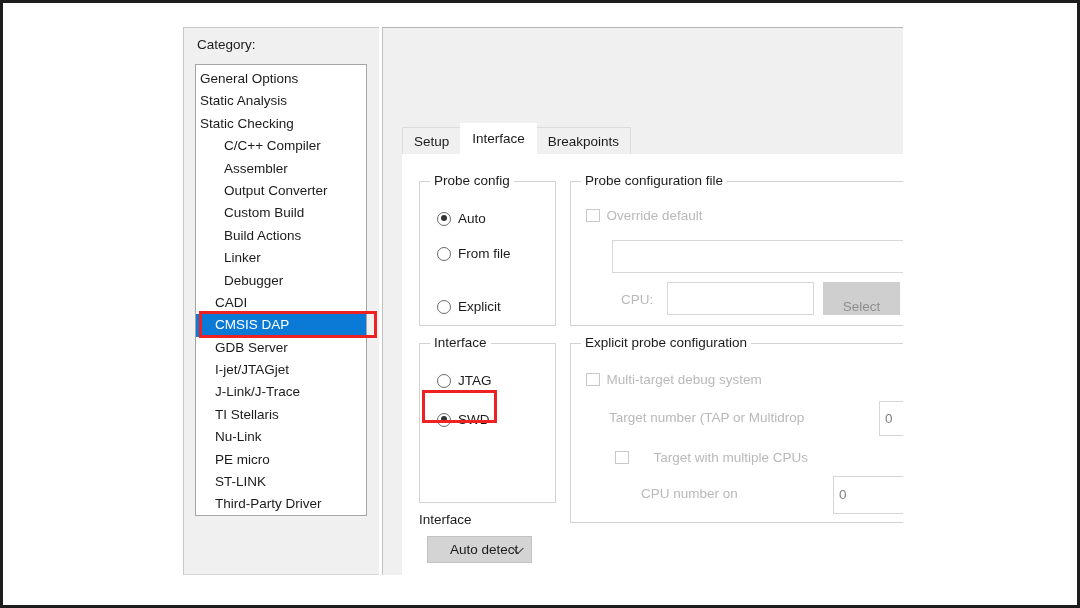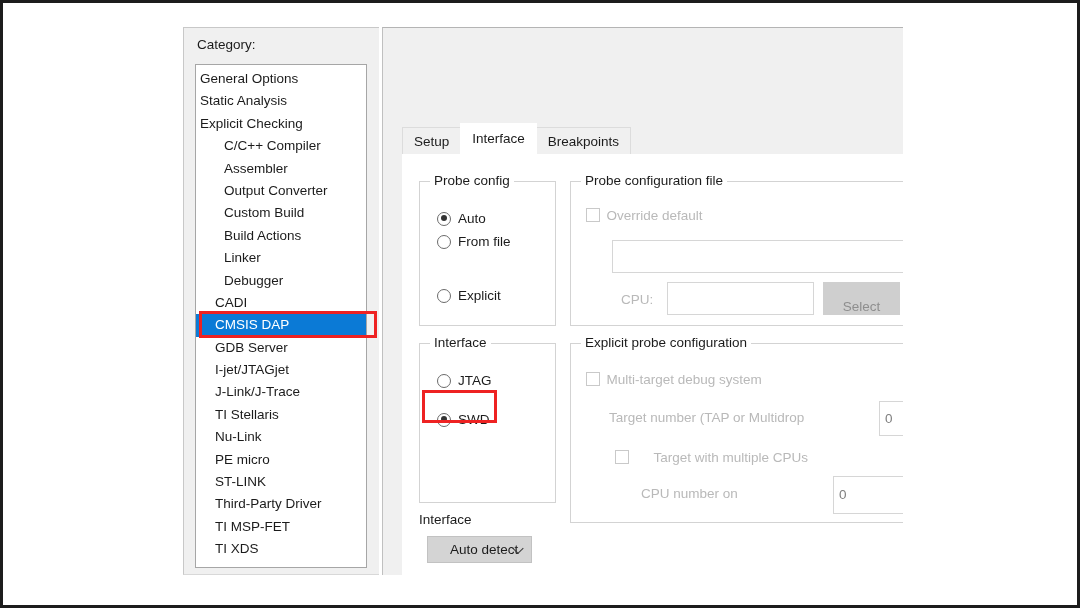--- a/index.html
+++ b/index.html
@@ -30,21 +30,21 @@
   }
   #category-label {
     position: absolute;
     left: 13px; top: 9px;
     font-size: 13.5px;
     color: #1b1b1b;
   }
   #category-listbox {
     position: absolute;
     left: 11px; top: 36px;
-    width: 172px; height: 504px;
+    width: 172px; height: 452px;
     background: #ffffff;
     border: 1px solid #a6a6a6;
     overflow: hidden;
     padding-top: 3px;
   }
   .cat-item {
     height: 22.4px;
     line-height: 22.4px;
     font-size: 13.5px;
     color: #1b1b1b;
@@ -151,21 +151,21 @@
     left: 2.6px; top: 2.6px;
     width: 6.2px; height: 6.2px;
     border-radius: 50%;
     background: #333333;
   }
 
   
   .check-row {
     position: absolute;
     display: flex;
-    align-items: flex-start;
+    align-items: center;
     font-size: 13.5px;
     white-space: nowrap;
   }
   .check {
     width: 13.5px; height: 13.5px;
     border: 1.3px solid #c9c9c9;
     background: #ffffff;
     margin-right: 7px;
     flex: none;
   }
@@ -243,21 +243,21 @@
 
 <div id="screen">
 
   <div id="left-panel">
     <div id="category-label">Category:</div>
 
     <div id="category-listbox">
 
     <div class="cat-item indent0">General Options</div>
         <div class="cat-item indent0">Static Analysis</div>
-        <div class="cat-item indent0">Explicit Checking</div>
+        <div class="cat-item indent0">Static Checking</div>
         <div class="cat-item indent1">C/C++ Compiler</div>
         <div class="cat-item indent1">Assembler</div>
         <div class="cat-item indent1">Output Converter</div>
         <div class="cat-item indent1">Custom Build</div>
         <div class="cat-item indent1">Build Actions</div>
         <div class="cat-item indent1">Linker</div>
         <div class="cat-item indent1">Debugger</div>
         <div class="cat-item indent2">CADI</div>
         <div class="cat-item indent2 selected">CMSIS DAP</div>
         <div class="cat-item indent2">GDB Server</div>
@@ -284,25 +284,25 @@
 
     <div id="tabpage">
 
       <div class="group" id="grp-probe-config">
         <span class="legend">Probe config</span>
 
         <div class="radio-row" style="left:17px; top:29px;">
           <span class="radio on"></span>
           <span>Auto</span>
         </div>
-        <div class="radio-row" style="left:17px; top:52px;">
+        <div class="radio-row" style="left:17px; top:64px;">
           <span class="radio"></span>
           <span>From file</span>
         </div>
-        <div class="radio-row" style="left:17px; top:106px;text-align:right;">
+        <div class="radio-row" style="left:17px; top:117px;text-align:right;">
           <span class="radio"></span>
           <span>Explicit</span>
         </div>
       </div>
 
       <div class="group" id="grp-interface">
         <span class="legend">Interface</span>
 
         <div class="radio-row" style="left:17px; top:29px;">
           <span class="radio"></span>

